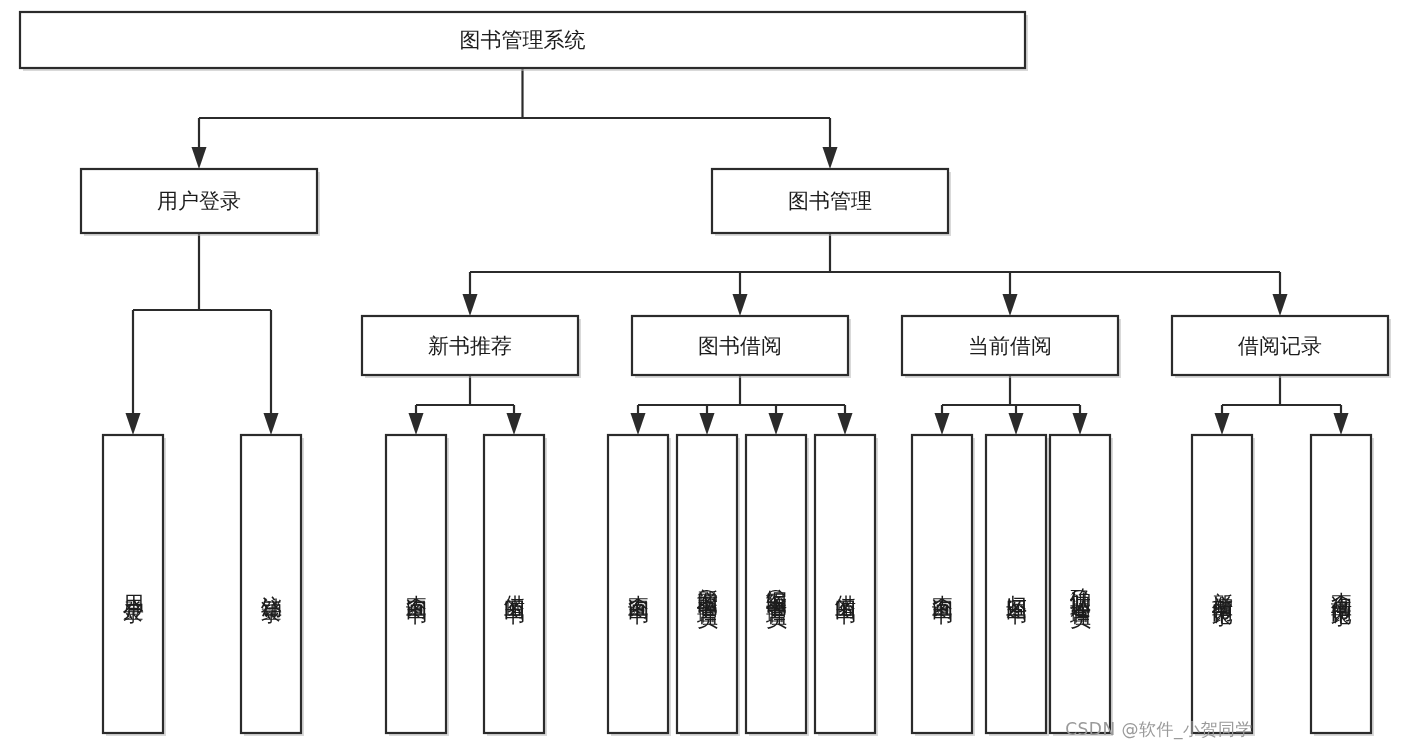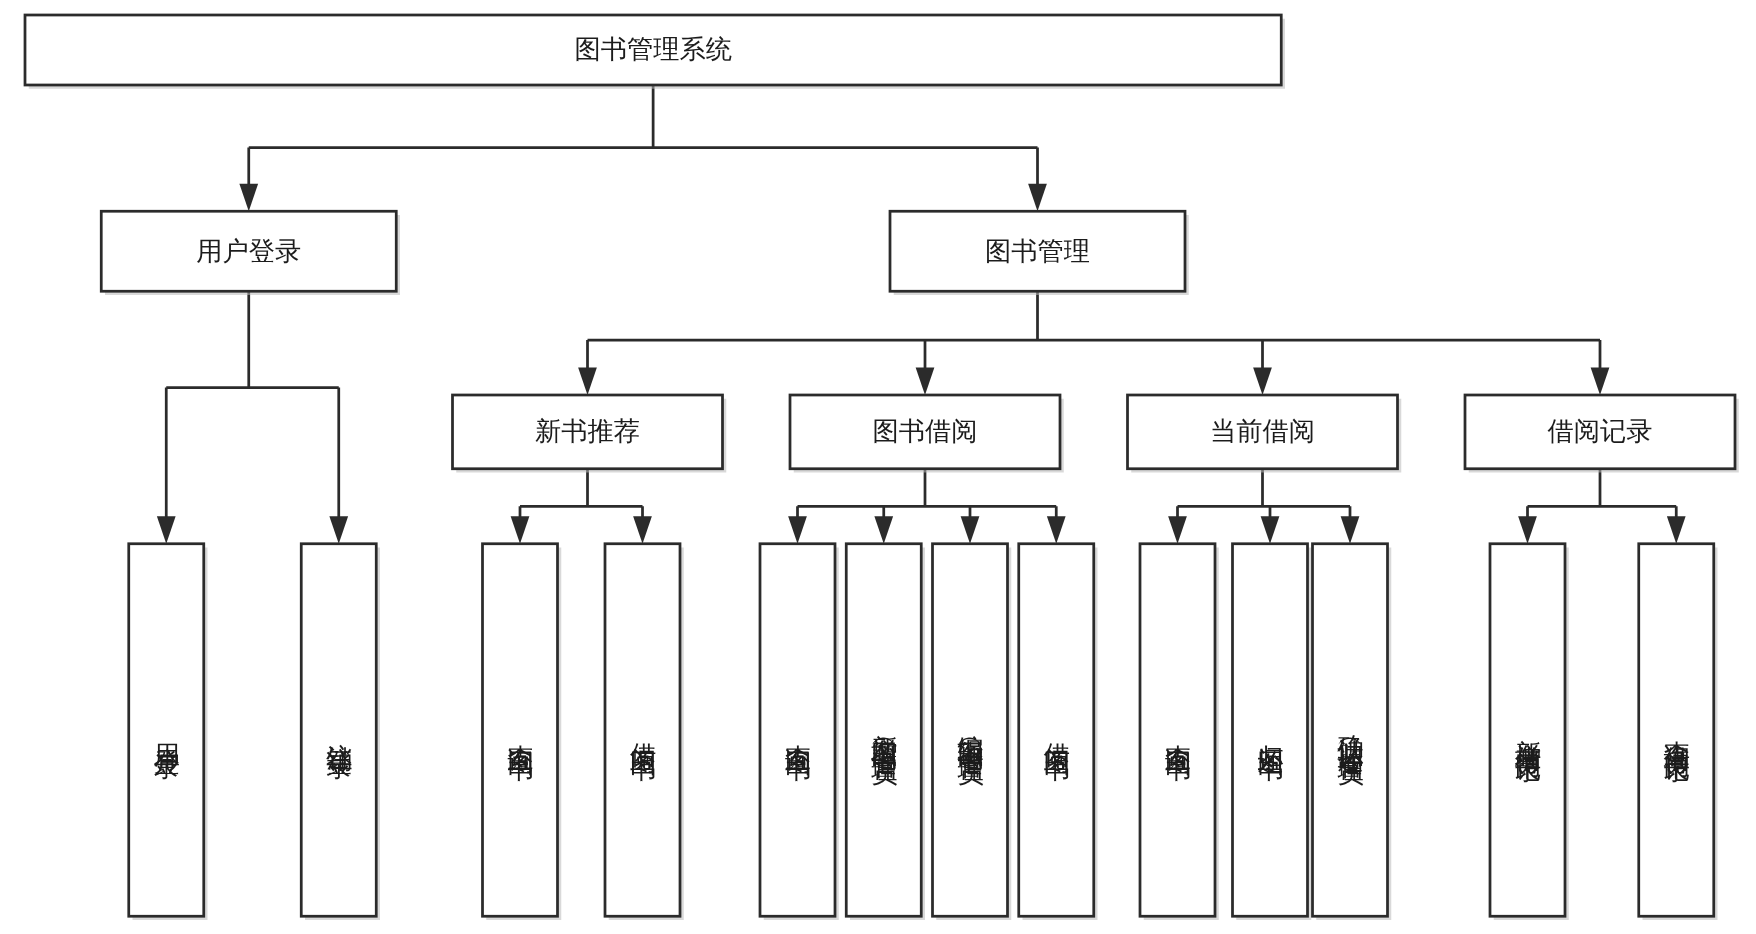--- a/index.html
+++ b/index.html
@@ -213,13 +213,14 @@
       <div class="node-label-v" style="left: 608px; top: 435px; width: 60px; height: 298px;">查询图书</div>
       <div class="node-label-v" style="left: 677px; top: 435px; width: 60px; height: 298px;">新增图书（管理员）</div>
       <div class="node-label-v" style="left: 746px; top: 435px; width: 60px; height: 298px;">编辑图书（管理员）</div>
       <div class="node-label-v" style="left: 815px; top: 435px; width: 60px; height: 298px;">借阅图书</div>
       <div class="node-label-v" style="left: 912px; top: 435px; width: 60px; height: 298px;">查询图书</div>
       <div class="node-label-v" style="left: 986px; top: 435px; width: 60px; height: 298px;">归还图书</div>
       <div class="node-label-v" style="left: 1050px; top: 435px; width: 60px; height: 298px;">确认归还（管理员）</div>
       <div class="node-label-v" style="left: 1192px; top: 435px; width: 60px; height: 298px;">新增借阅记录</div>
       <div class="node-label-v" style="left: 1311px; top: 435px; width: 60px; height: 298px;">查询借阅记录</div>
     </div>
+  <div class="watermark">CSDN @软件_小贺同学</div>
 </div>
 
 </body></html>

